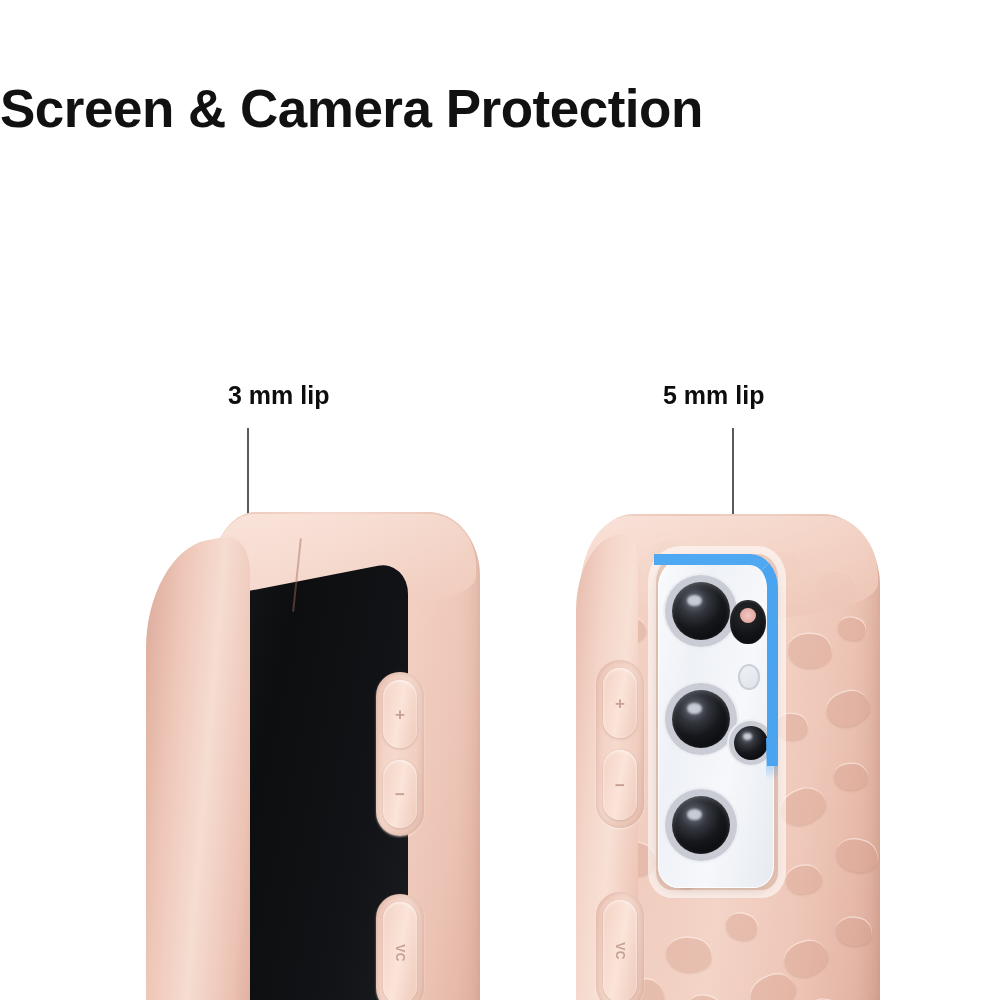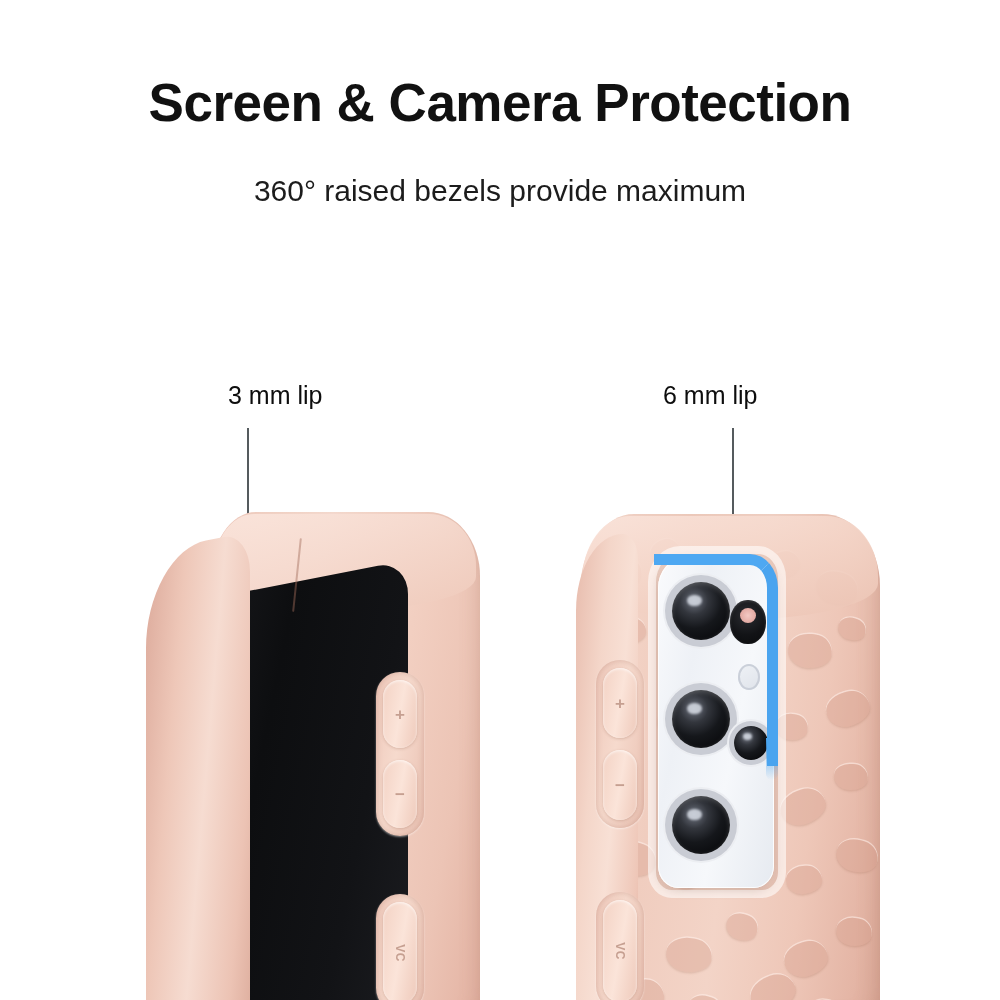--- a/index.html
+++ b/index.html
@@ -6,37 +6,37 @@
   html,body { width:1000px; height:1000px; }
   body {
     background:#ffffff;
     font-family:"Liberation Sans", sans-serif;
     position:relative;
     overflow:hidden;
   }
 
   
   .headline {
-    position:absolute; top:74px; left:0; width:1000px;
-    text-align:center;
+    position:absolute; top:80px; left:0; width:1000px;
+    text-align:left;
     font-size:53px; font-weight:700; letter-spacing:-0.5px;
     color:#111111; line-height:1.08;
   }
   .subhead {
     position:absolute; top:170px; left:0; width:1000px;
     text-align:center;
     font-size:30px; font-weight:400;
     color:#1c1c1c; line-height:1.42;
   }
   .subhead span { display:block; }
 
   
   .callout-label {
     position:absolute;
-    font-size:25px; font-weight:400; color:#0d0d0d;
+    font-size:25px; font-weight:700; color:#0d0d0d;
     white-space:nowrap;
   }
   #callout-left  { left:228px; top:381px; }
   #callout-right { left:663px; top:381px; }
 
   .leader {
     position:absolute; width:2px;
     background:#555b5e;
   }
   #leader-left  { left:247px; top:428px; height:264px; }
@@ -269,27 +269,26 @@
   .pr-vol-dn   { top:90px; width:34px; height:70px; }
   .pr-pwr-well { left:16px; top:392px; width:48px; height:118px; }
   .pr-pwr-key  { top:8px; width:34px; height:102px; }
 </style>
 </head>
 <body>
 
 <h1 class="headline">Screen &amp; Camera Protection</h1>
 
 <div class="subhead">
-  <span>360° raised bezels provide maximum</span>
 </div>
 
 <div class="callout-label" id="callout-left">3 mm lip</div>
 <div class="leader" id="leader-left"></div>
 
-<div class="callout-label" id="callout-right">6 mm lip</div>
+<div class="callout-label" id="callout-right">5 mm lip</div>
 <div class="leader" id="leader-right"></div>
 
 <div class="stage">
 
   <div class="phone-left">
     <div class="pl-body"></div>
     <div class="pl-top-bevel"></div>
     <div class="pl-screen"></div>
     <div class="pl-inner-shadow"></div>
     <div class="pl-blue"></div>

